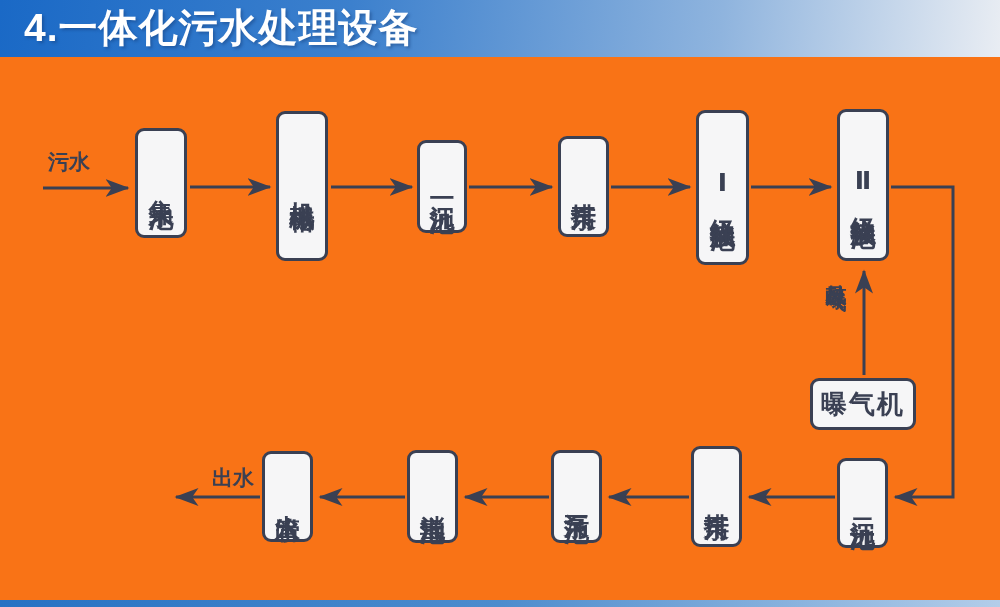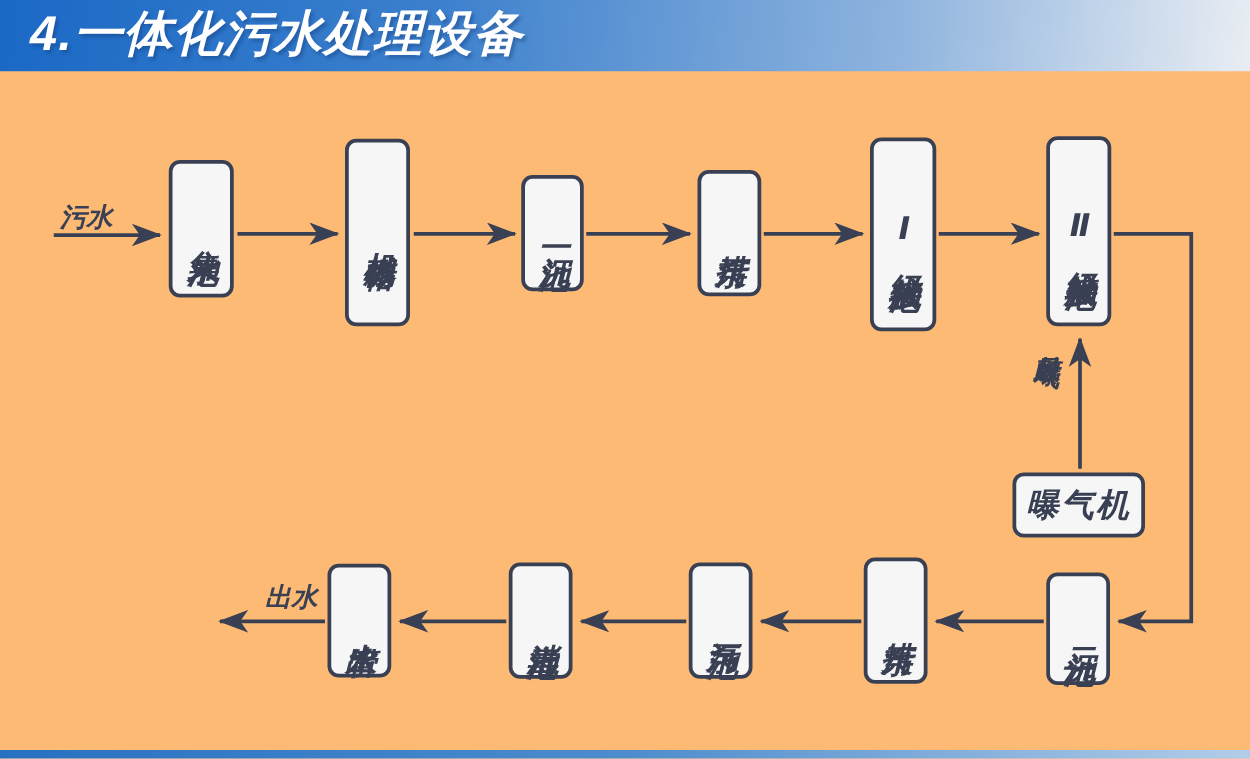--- a/index.html
+++ b/index.html
@@ -1,20 +1,19 @@
 <!DOCTYPE html>
 <html><head>
 <meta charset="utf-8">
 <style>
   html,body{margin:0;padding:0;background:#d8d8d8;}
   .slide{
     position:relative;width:1000px;height:607px;overflow:hidden;
-    background:#fdba74;
+    background:#f97316;
     font-family:"Liberation Sans","DejaVu Sans",sans-serif;
-    font-style:italic;
   }
   
   .title-bar{
     position:absolute;left:0;top:0;width:1000px;height:57px;
     background:linear-gradient(96deg,#1a69c6 0%,#3c80cd 35%,#8fb4de 72%,#e9edf3 100%);
   }
   .title-bar h1{
     margin:0;padding:0 0 0 24px;
     font-size:39px;line-height:56px;font-weight:700;color:#ffffff;
     text-shadow:2px 2px 3px rgba(20,60,120,.45);
@@ -72,21 +71,21 @@
       <path d="M891,187 H953 V497 H895" marker-end="url(#ah)"></path>
       <path d="M835,497 H749" marker-end="url(#ah)"></path>
       <path d="M689,497 H609" marker-end="url(#ah)"></path>
       <path d="M549,497 H465" marker-end="url(#ah)"></path>
       <path d="M405,497 H320" marker-end="url(#ah)"></path>
       <path d="M260,497 H176" marker-end="url(#ah)"></path>
       <path d="M864,375 V271" marker-end="url(#ah)"></path>
     </g>
   </svg>
 
-  <span class="flow-label" style="left:48px;top:160px;">污水</span>
+  <span class="flow-label" style="left:48px;top:148px;">污水</span>
   <span class="flow-label" style="left:212px;top:464px;">出水</span>
   <span class="flow-label vertical" style="left:826px;top:268px;">鼓风曝气</span>
 
   <div class="node" style="left:135px;top:128px;width:52px;height:110px;">
     <span class="vtext">集水池</span>
   </div>
   <div class="node" style="left:276px;top:111px;width:52px;height:150px;">
     <span class="vtext">机械栅格</span>
   </div>
   <div class="node" style="left:417px;top:140px;width:50px;height:93px;">

